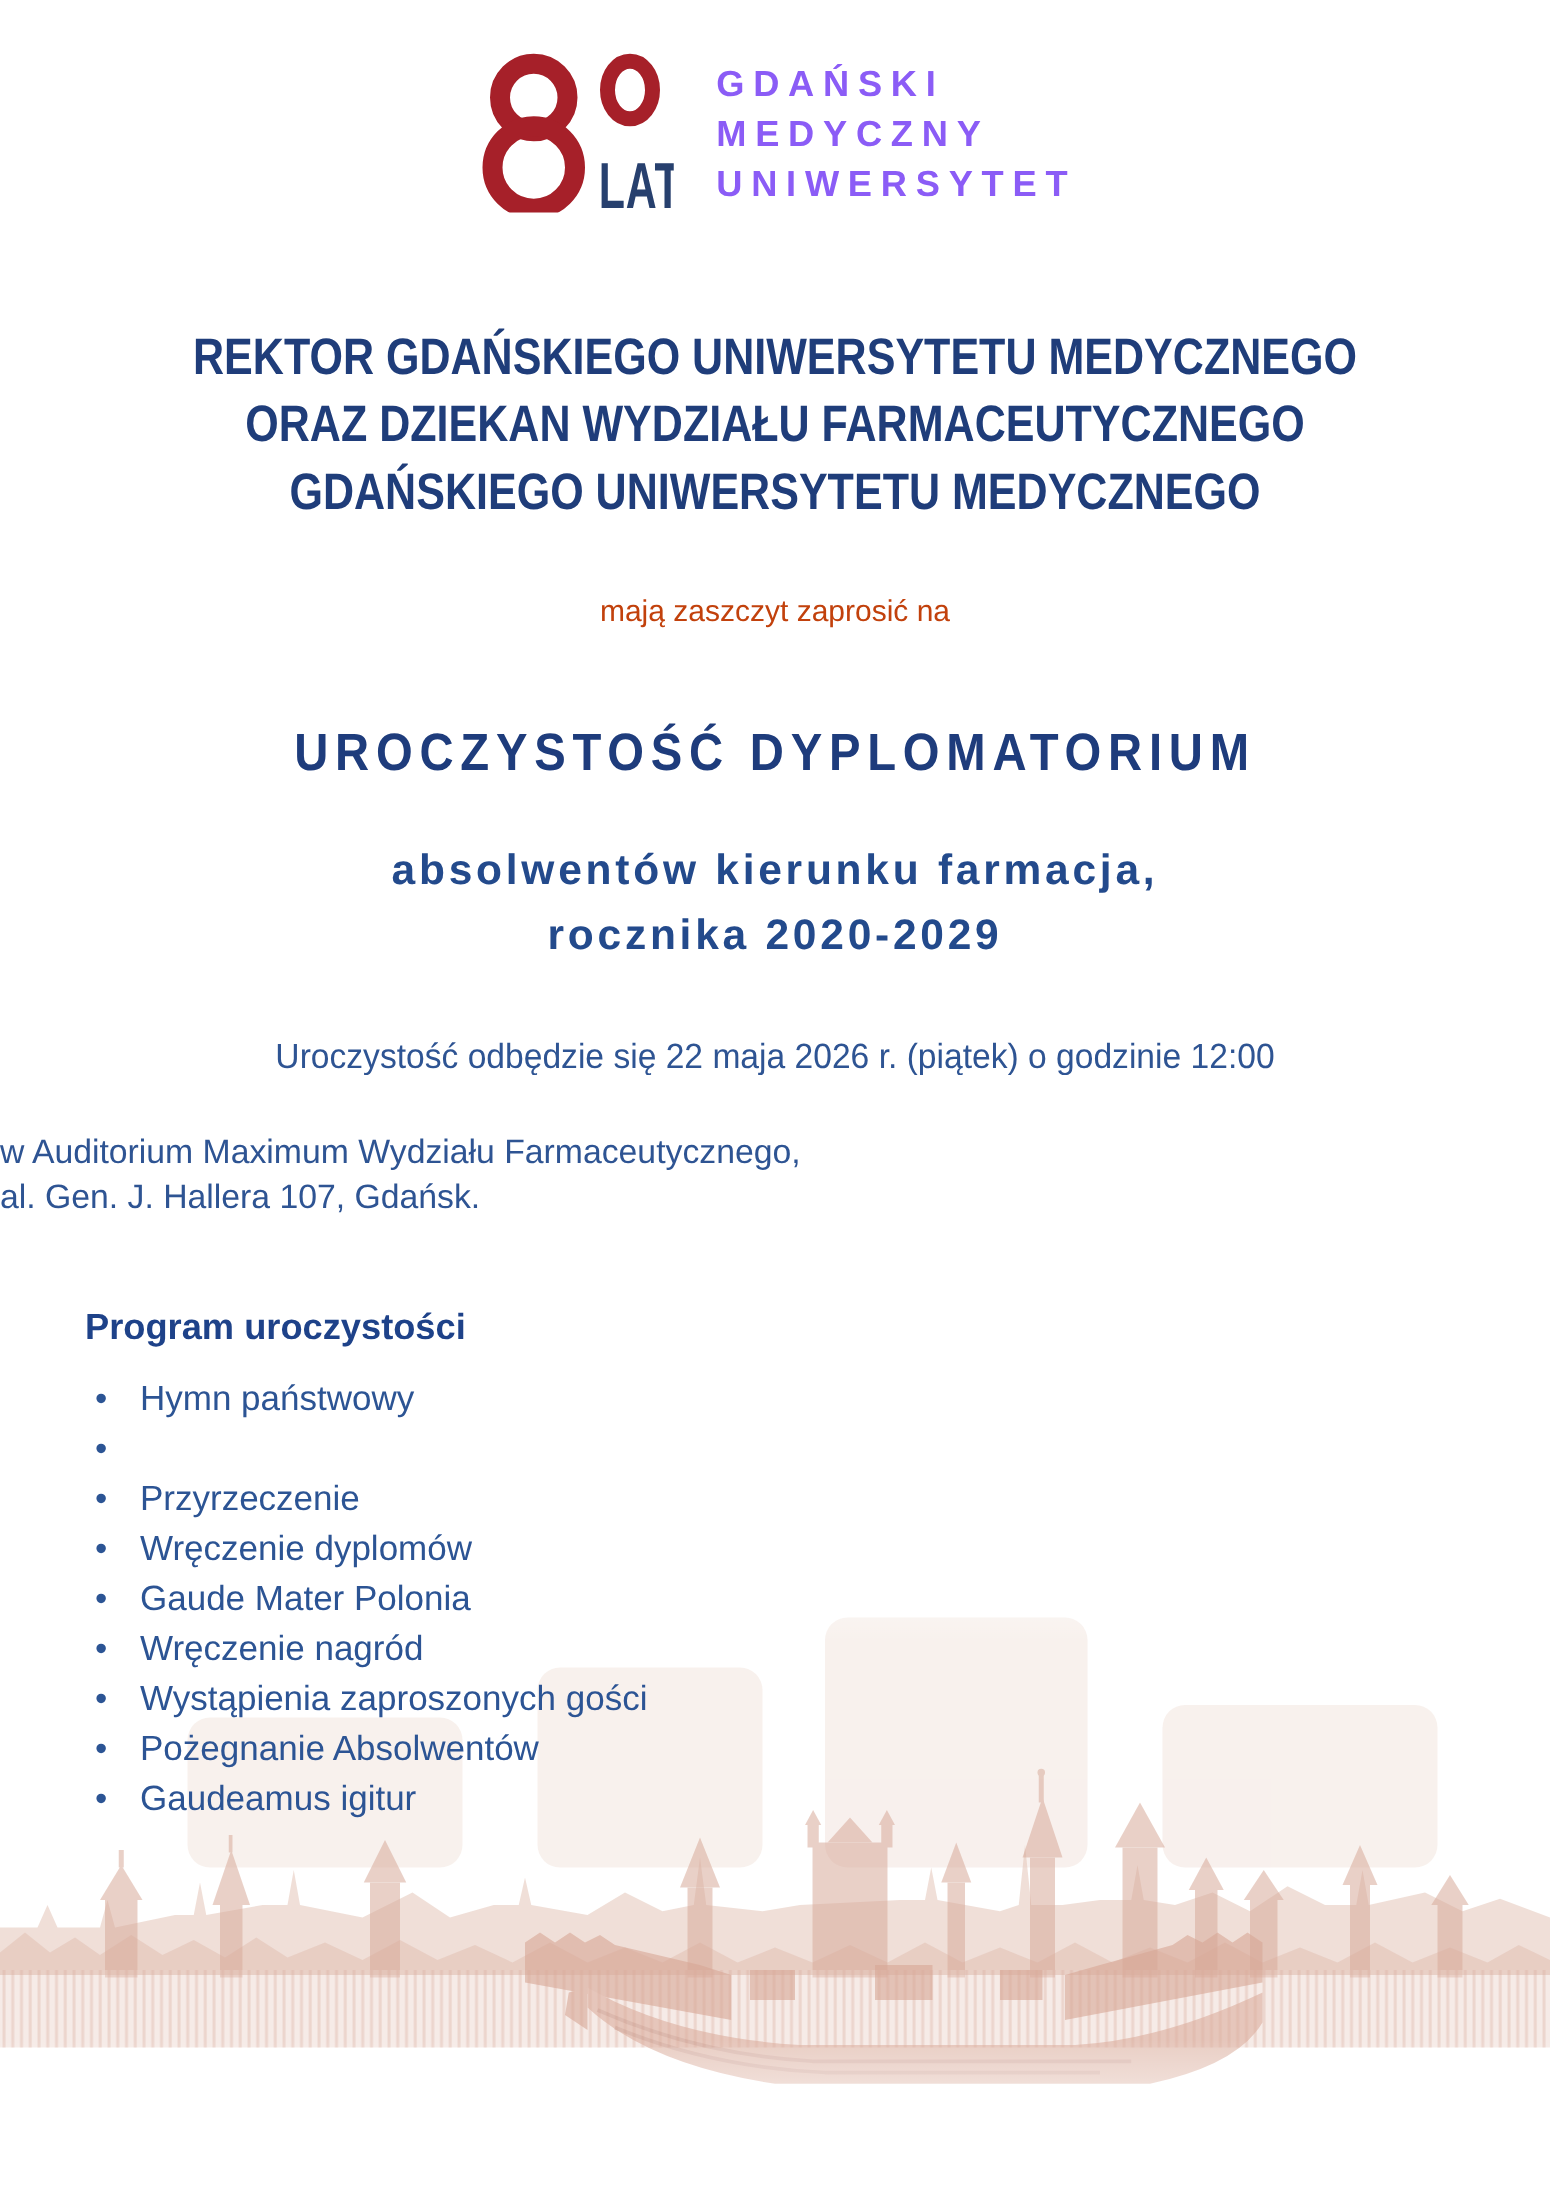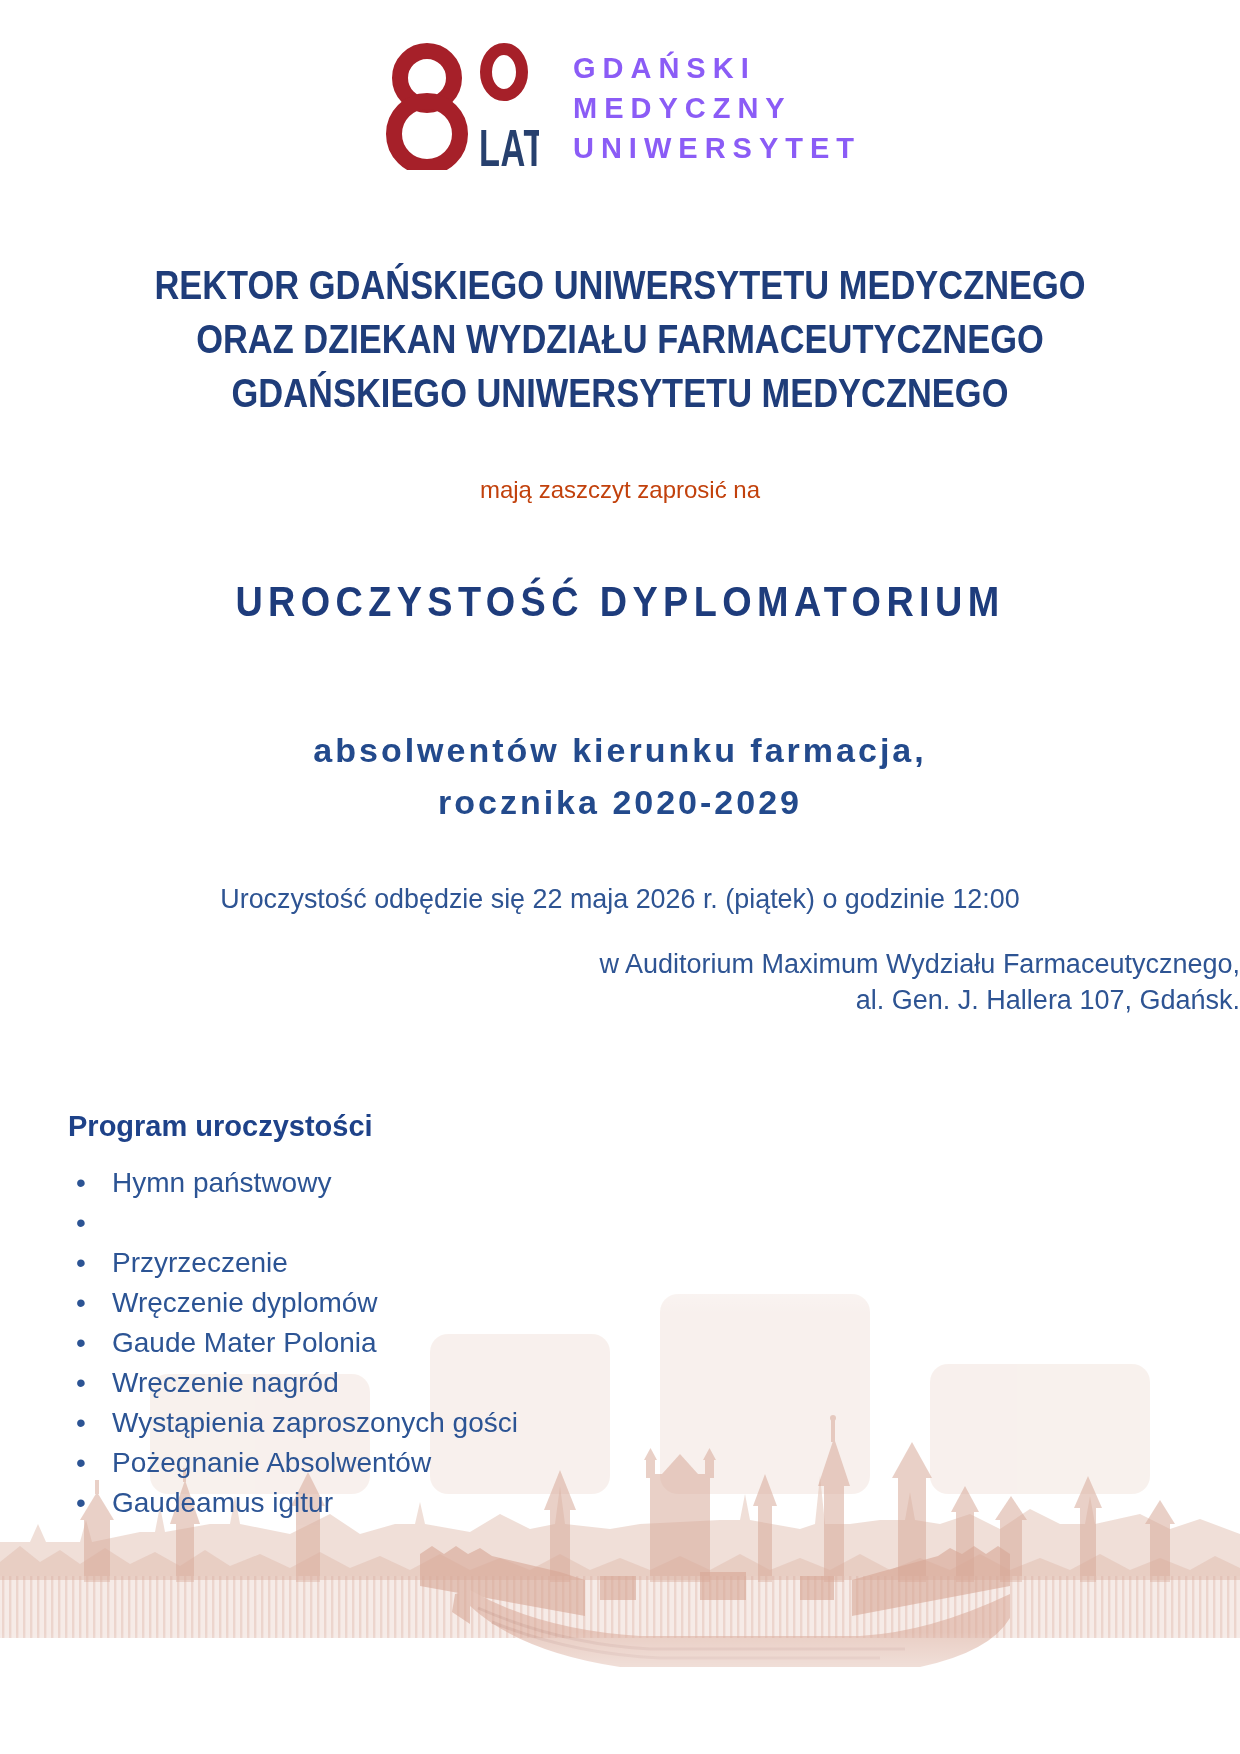--- a/index.html
+++ b/index.html
@@ -71,49 +71,49 @@
     text-align: center;
     color: #1e3c7c;
     font-size: 42px;
     font-weight: 700;
     letter-spacing: 6px;
     transform: scaleX(0.9);
     white-space: nowrap;
   }
 
   .event-subtitle {
-    margin-top: 98px;
+    margin-top: 44px;
     text-align: center;
     color: #234a8c;
     font-size: 34px;
     font-weight: 700;
     letter-spacing: 3px;
     line-height: 52px;
   }
 
   .date-line {
     margin-top: 55px;
     text-align: center;
     color: #2e5493;
     font-size: 28px;
     transform: scaleX(0.96);
     white-space: nowrap;
   }
 
   .venue-lines {
-    margin-top: 31px;
-    text-align: right;
+    margin-top: 42px;
+    text-align: left;
     color: #2e5493;
     font-size: 27px;
     line-height: 36px;
   }
 
   
   .program {
-    margin-top: 92px;
+    margin-top: 71px;
     padding-left: 68px;
     padding-right: 68px;
   }
   .program-heading {
     color: #1e4289;
     font-size: 29px;
     font-weight: 700;
   }
   .program-list {
     list-style: none;

